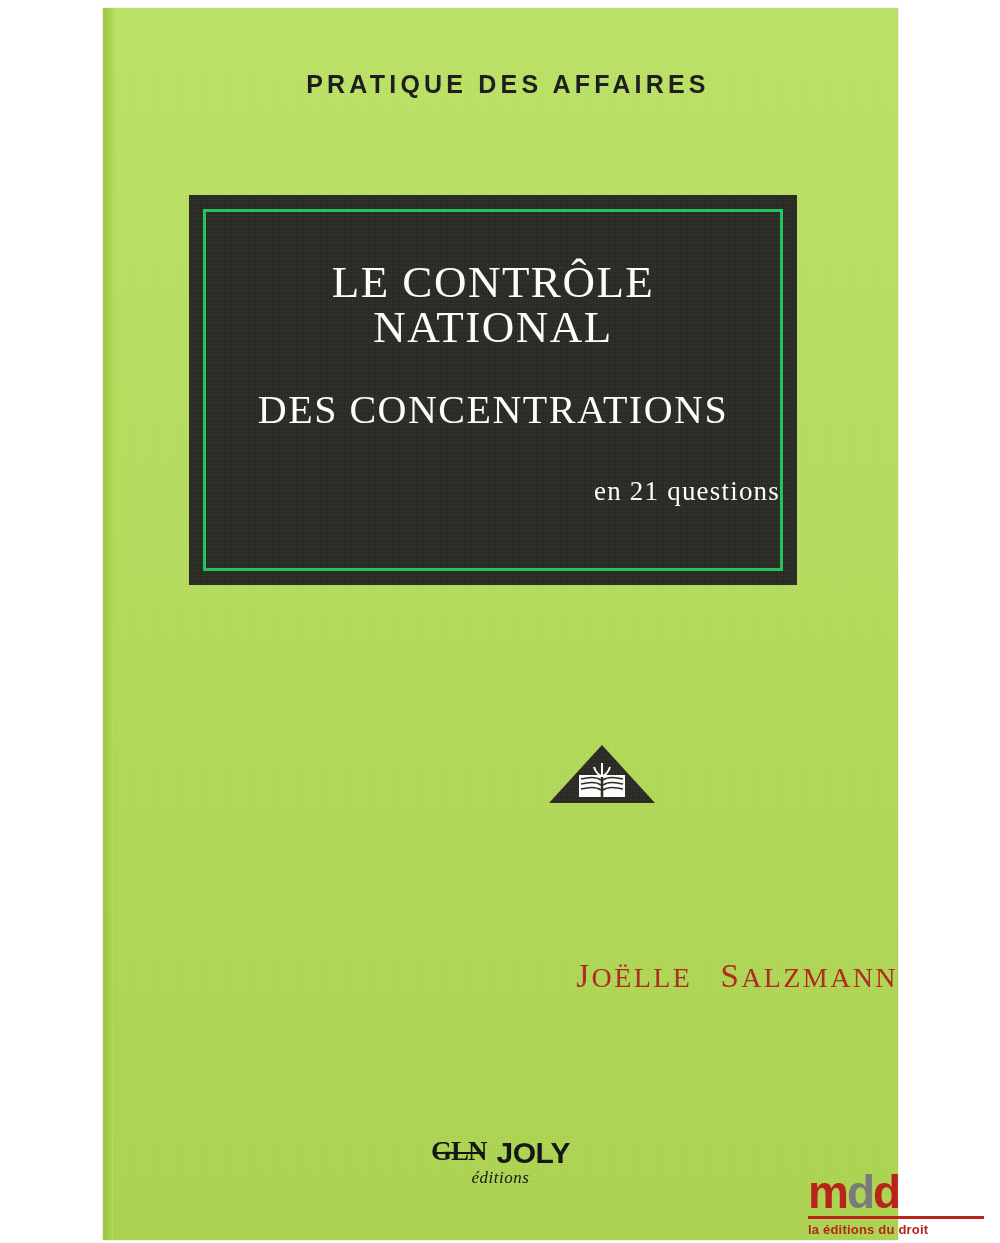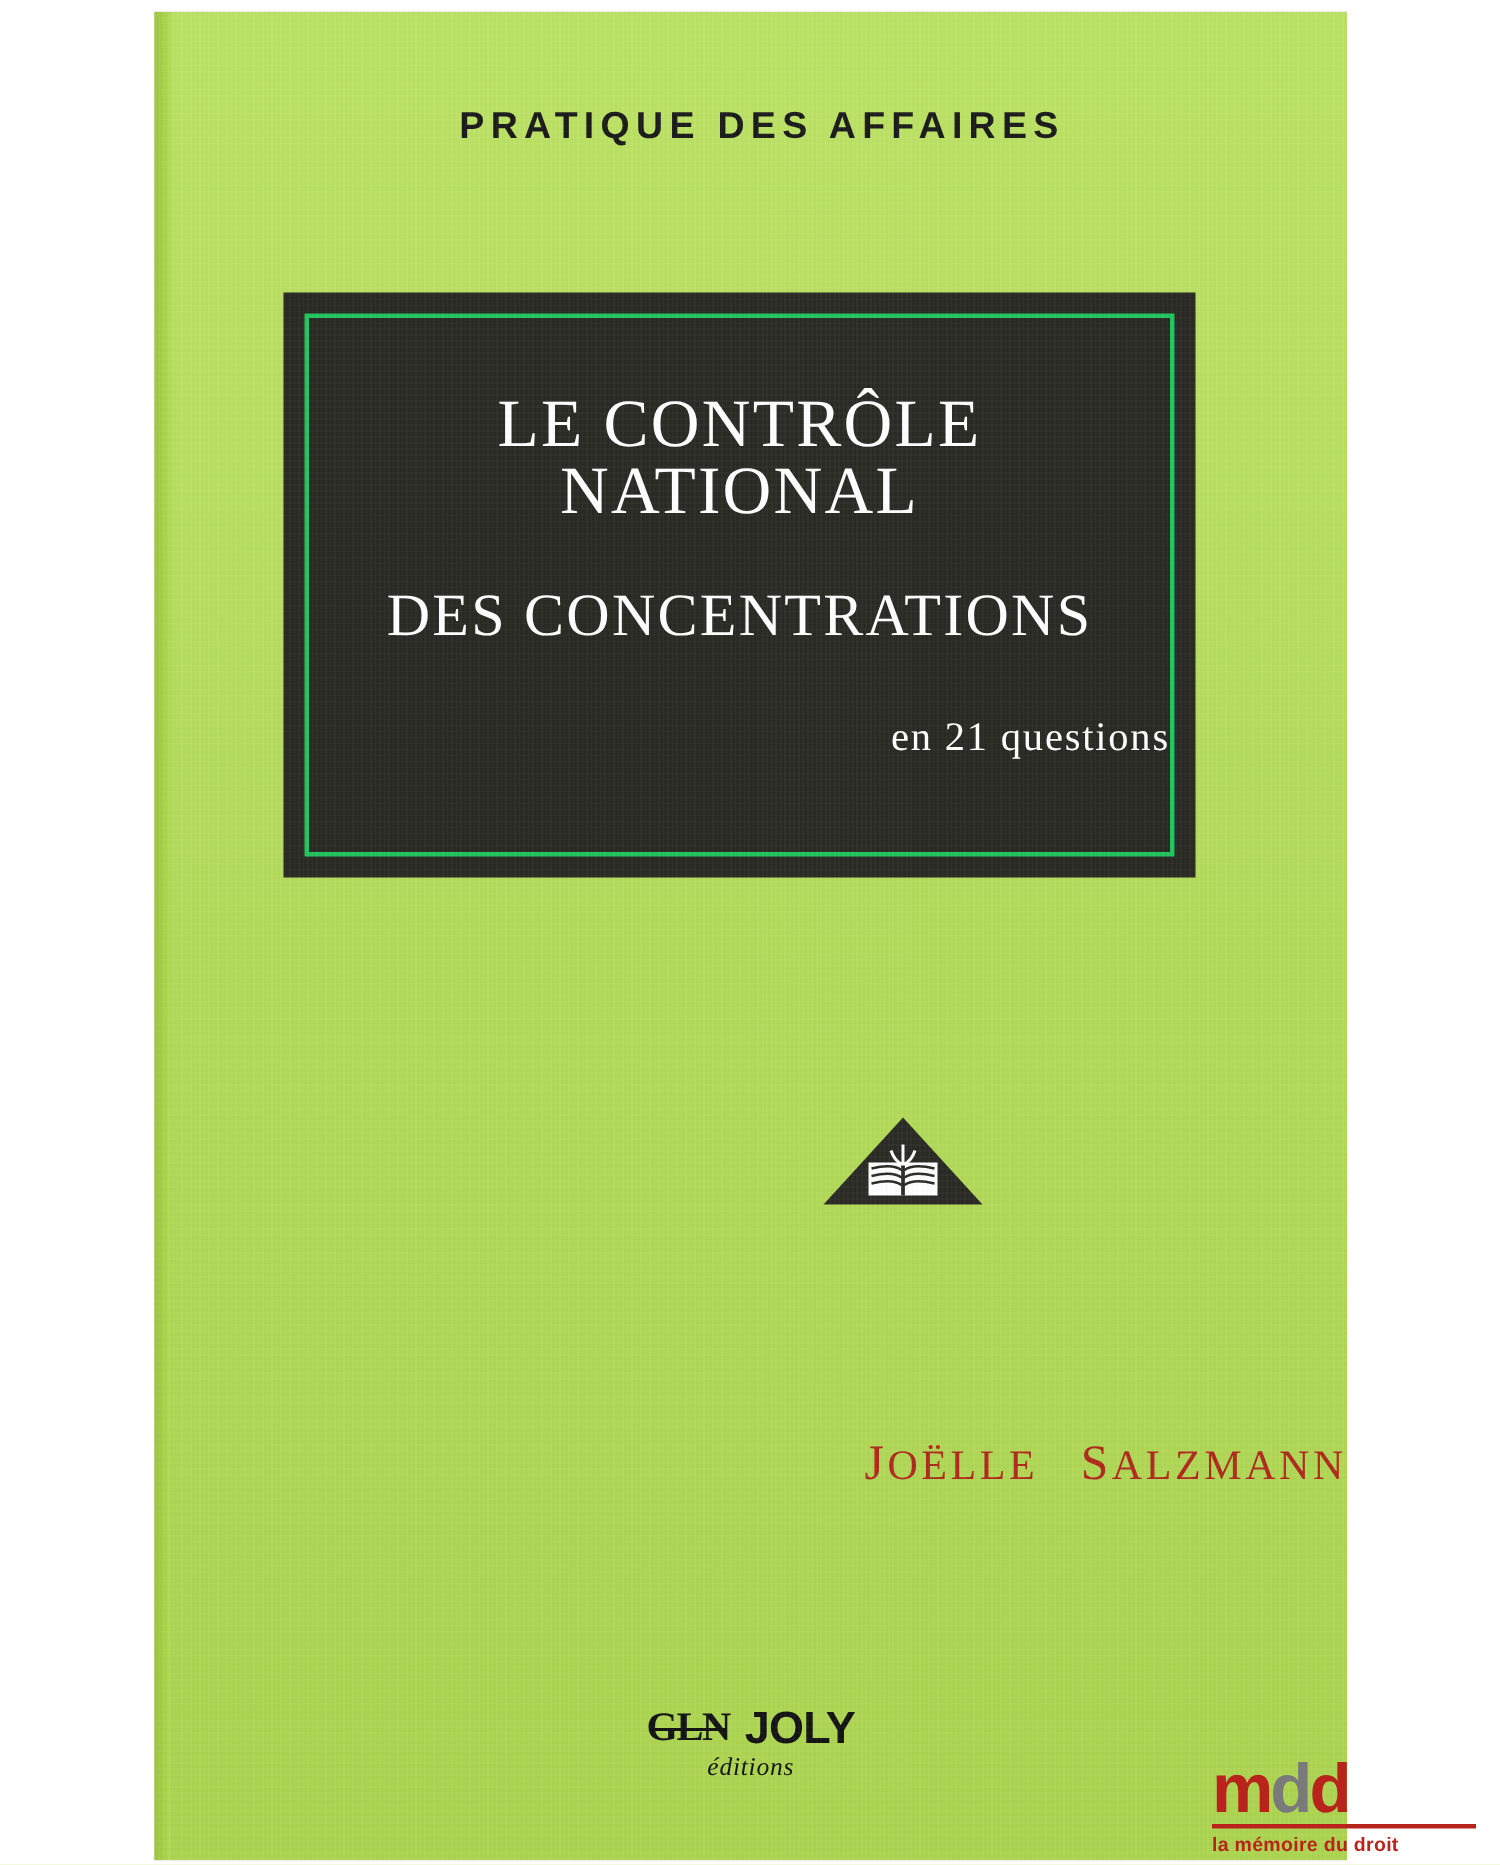--- a/index.html
+++ b/index.html
@@ -250,16 +250,16 @@
         <span class="imprint-gln">GLN</span>
         <span class="imprint-joly">JOLY</span>
       </div>
       <div class="imprint-sub">éditions</div>
     </div>
   </div>
 
   <div class="mdd">
     <div class="mdd-word"><span class="m">m</span><span class="d1">d</span><span class="d2">d</span></div>
     <div class="mdd-rule"></div>
-    <div class="mdd-tag">la mémoire du droit</div>
+    <div class="mdd-tag">la éditions du droit</div>
   </div>
 
 </div>
 
 </body></html>

